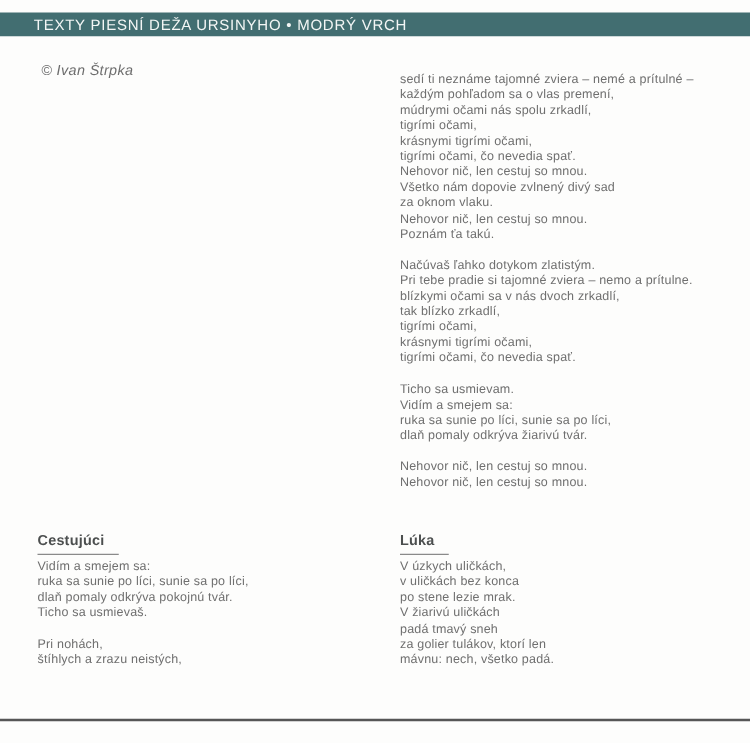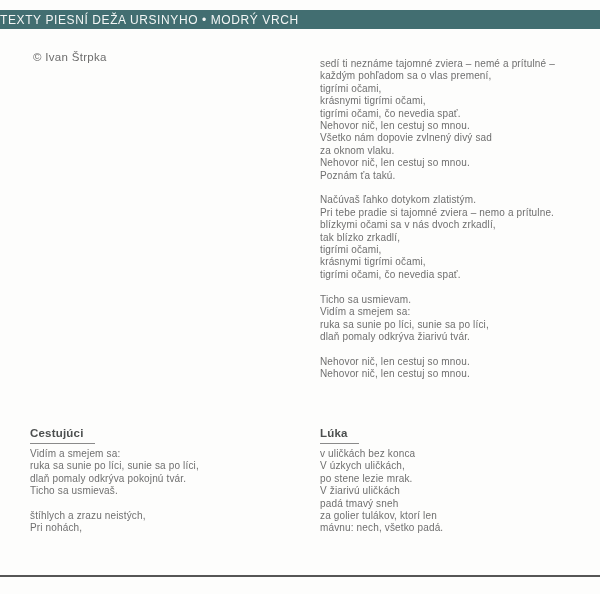--- a/index.html
+++ b/index.html
@@ -21,29 +21,31 @@
     top: 10px;
     height: 19px;
     background: #426e71;
     display: flex;
     align-items: center;
   }
   .header-title {
     color: #f3f6f5;
     font-size: 12px;
     letter-spacing: 0.6px;
+    padding-left: 27px;
     white-space: nowrap;
   }
   .credit {
     position: absolute;
     left: 33px;
     top: 51px;
     font-size: 11.5px;
     color: #6d6d6d;
     letter-spacing: 0.3px;
+    font-style: italic;
   }
   .poem-main {
     position: absolute;
     left: 320px;
     top: 46px;
     width: 270px;
     margin-top: 12px;
   }
   .line {
     font-size: 10px;
@@ -91,20 +93,21 @@
 <div class="header-bar">
   <span class="header-title">TEXTY PIESNÍ DEŽA URSINYHO • MODRÝ VRCH</span>
 </div>
 
 <div class="credit">© Ivan Štrpka</div>
 
 <div class="poem-main">
     <div class="stanza">
       <div class="line">sedí ti neznáme tajomné zviera – nemé a prítulné –</div>
       <div class="line">každým pohľadom sa o vlas premení,</div>
+      <div class="line">múdrymi očami nás spolu zrkadlí,</div>
       <div class="line">tigrími očami,</div>
       <div class="line">krásnymi tigrími očami,</div>
       <div class="line">tigrími očami, čo nevedia spať.</div>
       <div class="line">Nehovor nič, len cestuj so mnou.</div>
       <div class="line">Všetko nám dopovie zvlnený divý sad</div>
       <div class="line">za oknom vlaku.</div>
       <div class="line">Nehovor nič, len cestuj so mnou.</div>
       <div class="line">Poznám ťa takú.</div>
     </div>
     <div class="stanza">
@@ -131,32 +134,32 @@
 <div class="section section-left">
   <div class="section-heading">Cestujúci</div>
   <div>
       <div class="stanza">
         <div class="line">Vidím a smejem sa:</div>
         <div class="line">ruka sa sunie po líci, sunie sa po líci,</div>
         <div class="line">dlaň pomaly odkrýva pokojnú tvár.</div>
         <div class="line">Ticho sa usmievaš.</div>
       </div>
       <div class="stanza">
+        <div class="line">Pri nohách,</div>
         <div class="line">štíhlych a zrazu neistých,</div>
-        <div class="line">Pri nohách,</div>
       </div>
     </div>
 </div>
 
 <div class="section section-right">
   <div class="section-heading">Lúka</div>
   <div>
       <div class="stanza">
+        <div class="line">V úzkych uličkách,</div>
         <div class="line">v uličkách bez konca</div>
-        <div class="line">V úzkych uličkách,</div>
         <div class="line">po stene lezie mrak.</div>
         <div class="line">V žiarivú uličkách</div>
         <div class="line">padá tmavý sneh</div>
         <div class="line">za golier tulákov, ktorí len</div>
         <div class="line">mávnu: nech, všetko padá.</div>
       </div>
     </div>
 </div>
 
 <div class="bottom-rule"></div>

